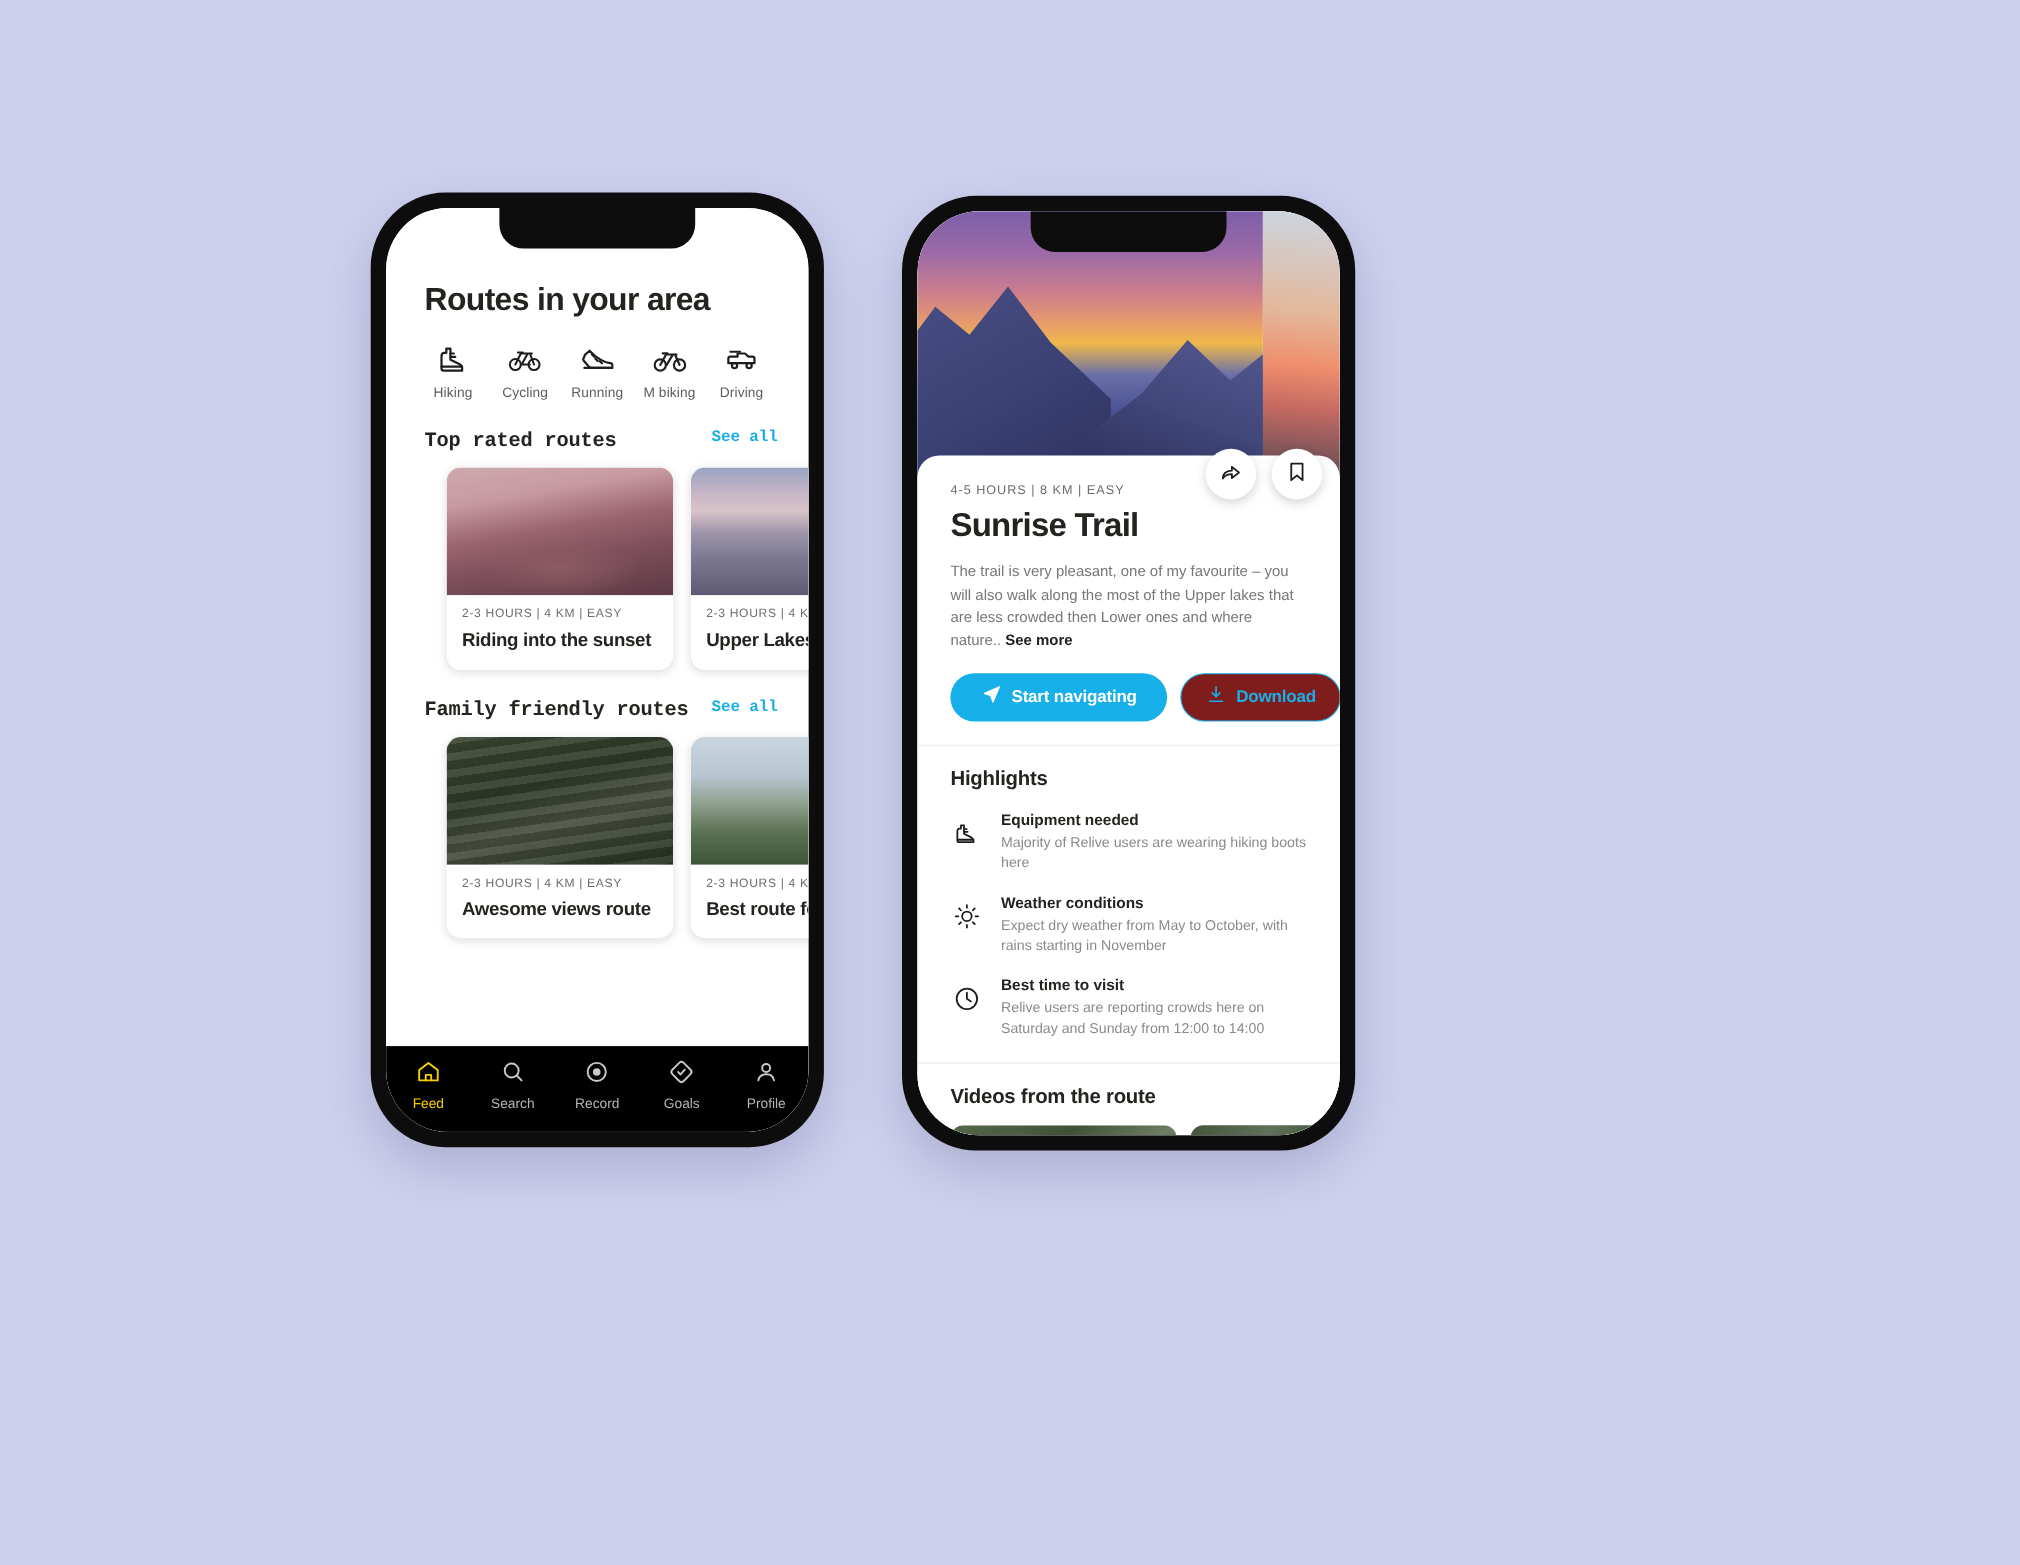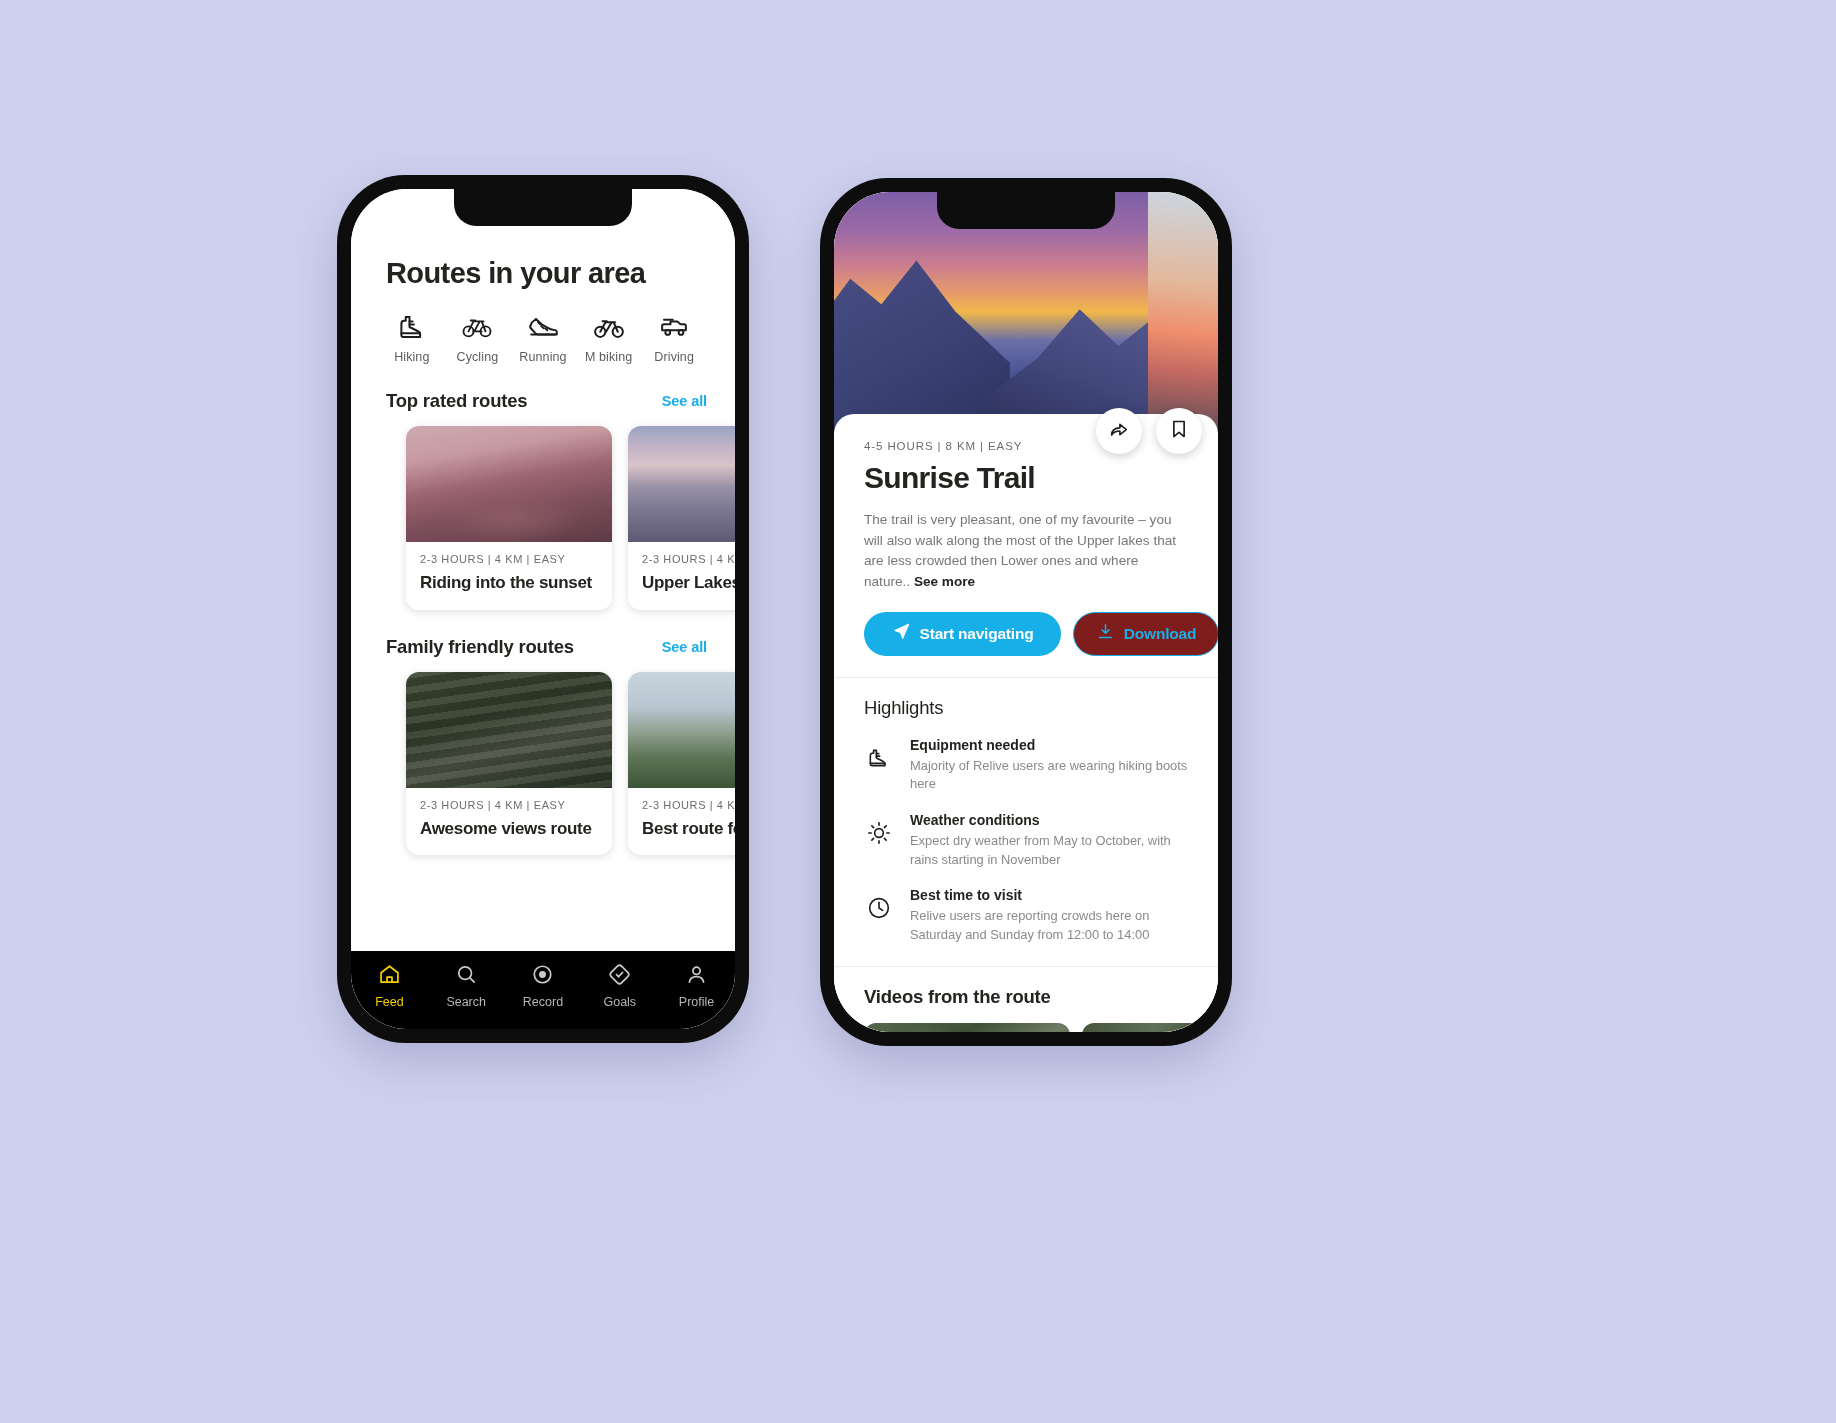--- a/index.html
+++ b/index.html
@@ -56,22 +56,23 @@
     justify-content: space-between;
   }
   .activity { display: flex; flex-direction: column; align-items: center; width: 74px; }
   .activity svg { display: block; }
   .activity-label {
     margin-top: 8px; font-size: 12.5px; color: #5d5d5d;
     letter-spacing: 0.1px; white-space: nowrap;
   }
 
   .section-head {
-    display: flex; align-items: center; justify-content: space-between;
+    display: flex; align-items: flex-start; justify-content: space-between;
     padding: 26px 28px 0 35px;
+    font-family: Liberation Mono, monospace;
   }
   .section-title { font-size: 18.5px; font-weight: 700; color: #23231f; letter-spacing: -0.2px; }
   .see-all { font-size: 14.5px; font-weight: 700; color: #1aaee6; letter-spacing: -0.1px; }
 
   .card-row { display: flex; gap: 16px; padding: 14px 0 0 35px; margin-left: 20px; }
   .route-card {
     flex: 0 0 206px; width: 206px;
     background: #fff; border-radius: 13px;
     box-shadow: 0 2px 9px rgba(0,0,0,0.13);
     overflow: hidden;
@@ -168,21 +169,21 @@
     display: flex; align-items: center; justify-content: center; gap: 9px;
     height: 44px; border-radius: 23px; font-size: 15.5px; font-weight: 700;
     letter-spacing: -0.2px;
   }
   .btn-primary { flex: 0 0 197px; background: #17afe8; color: #fff; }
   .btn-secondary { flex: 0 0 146px; background: #7f1d1d; color: #17afe8; border: 1.6px solid #17afe8; }
 
   .divider { height: 1px; background: #eceaea; margin: 21px 0 0 0; }
 
   .highlights { padding: 19px 30px 0 30px; }
-  .highlights-title { font-size: 18.5px; font-weight: 400; color: #23231f; letter-spacing: -0.2px; }
+  .highlights-title { font-size: 18.5px; font-weight: 700; color: #23231f; letter-spacing: -0.2px; }
   .hl-item { display: flex; gap: 16px; margin-top: 18px; }
   .hl-icon { flex: 0 0 30px; padding-top: 8px; display: flex; justify-content: center; }
   .hl-text { flex: 1; }
   .hl-title { font-size: 14px; font-weight: 700; color: #23231f; }
   .hl-desc { margin-top: 4px; font-size: 12.9px; line-height: 1.45; color: #8a8a8e; }
 
   .videos { padding: 19px 0 0 30px; }
   .videos-title { font-size: 18.5px; font-weight: 700; color: #23231f; letter-spacing: -0.2px; }
   .video-row { display: flex; gap: 12px; margin-top: 15px; }
   .video-thumb {

